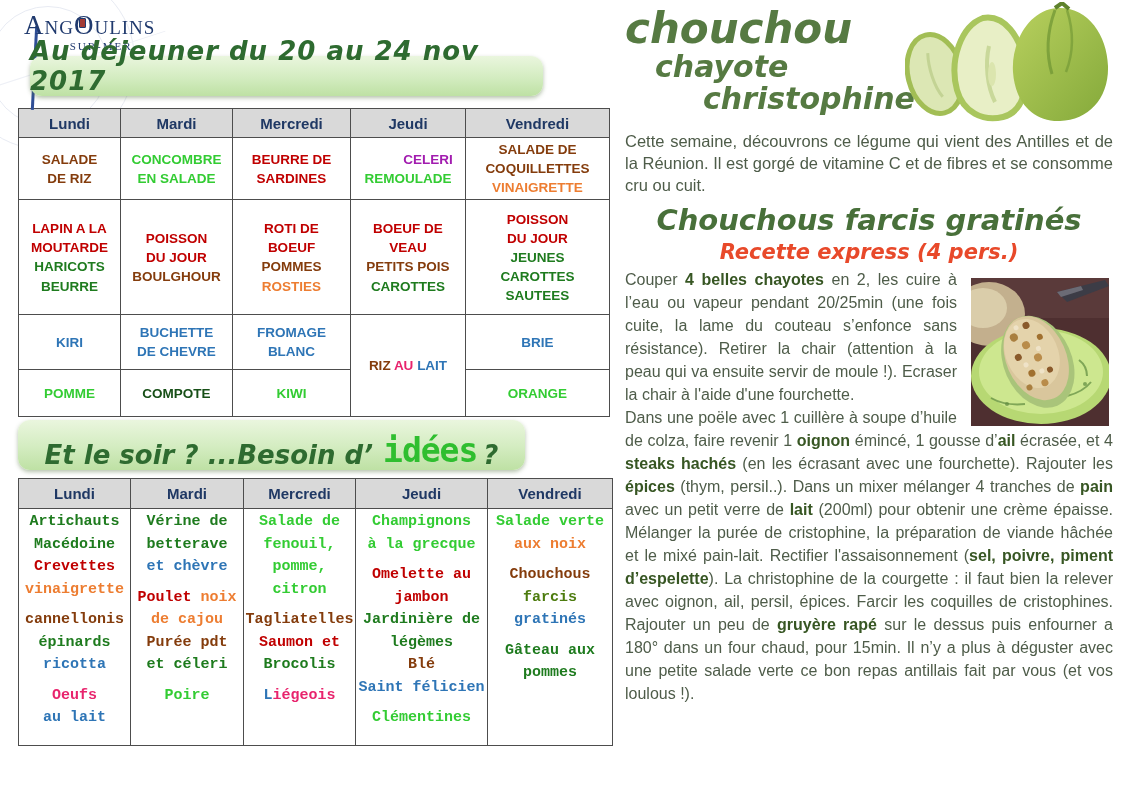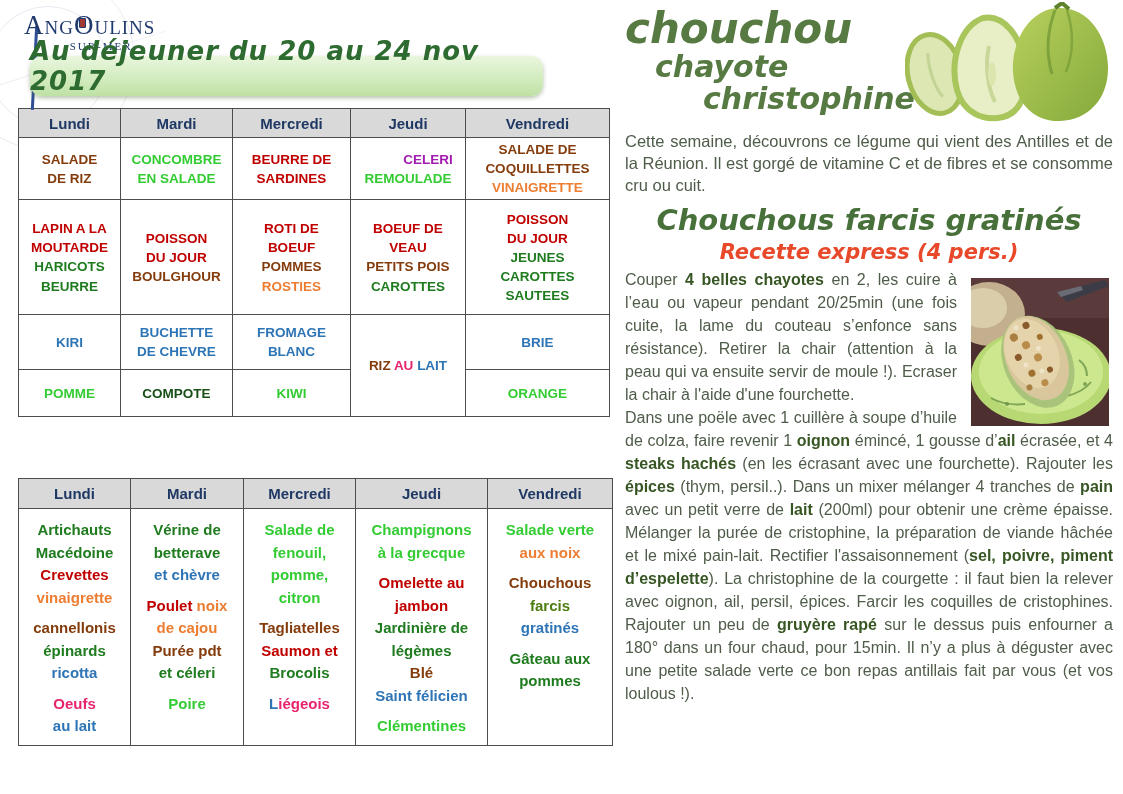--- a/index.html
+++ b/index.html
@@ -38,21 +38,21 @@
   #lunch-table { left:18px; top:108px; width:591px; }
   #lunch-table th { height:29px; }
   #lunch-table td { font-size:13.5px; line-height:1.42; padding:2px; }
   #lunch-table tbody tr:nth-child(1) { height:58px; }
   #lunch-table tbody tr:nth-child(2) { height:115px; }
   #lunch-table tbody tr:nth-child(3) { height:55px; }
   #lunch-table tbody tr:nth-child(4) { height:47px; }
   #dinner-table { left:18px; top:478px; width:594px; }
   #dinner-table th { height:30px; }
   #dinner-table tbody tr { height:237px; }
-  #dinner-table td { font-size:15px; line-height:1.5; vertical-align:top; padding-top:10px; }
+  #dinner-table td { font-size:15px; line-height:1.5; vertical-align:top; padding-top:2px;font-family:Liberation Mono, monospace; }
   .gap { margin-top:8px; }
 
   
   .footer { position:absolute; left:18px; top:751px; width:594px; text-align:center;
             font-size:12.5px; font-style:italic; color:#595959; }
   .fdash { color:#c00000; padding:0 4px; }
   .flink { color:#0563c1; text-decoration:underline; cursor:pointer; }
 
   
   .right { position:absolute; left:625px; top:0; width:488px; height:794px; }
@@ -194,20 +194,25 @@
           <td>
             <div><span style="color: rgb(51, 204, 51);">KIWI</span></div>
           </td>
           <td>
             <div><span style="color: rgb(51, 204, 51);">ORANGE</span></div>
           </td>
         </tr>
       </tbody>
   </table>
 
+  <div class="badge badge2">
+    <span class="script">Et le soir ? ...Besoin d’</span>
+    <span class="idees">idées</span>
+    <span class="script">?</span>
+  </div>
 
   <table class="menu" id="dinner-table">
     <colgroup>
         <col style="width:112px">
         <col style="width:113px">
         <col style="width:112px">
         <col style="width:132px">
         <col style="width:125px">
       </colgroup>
     <thead>

